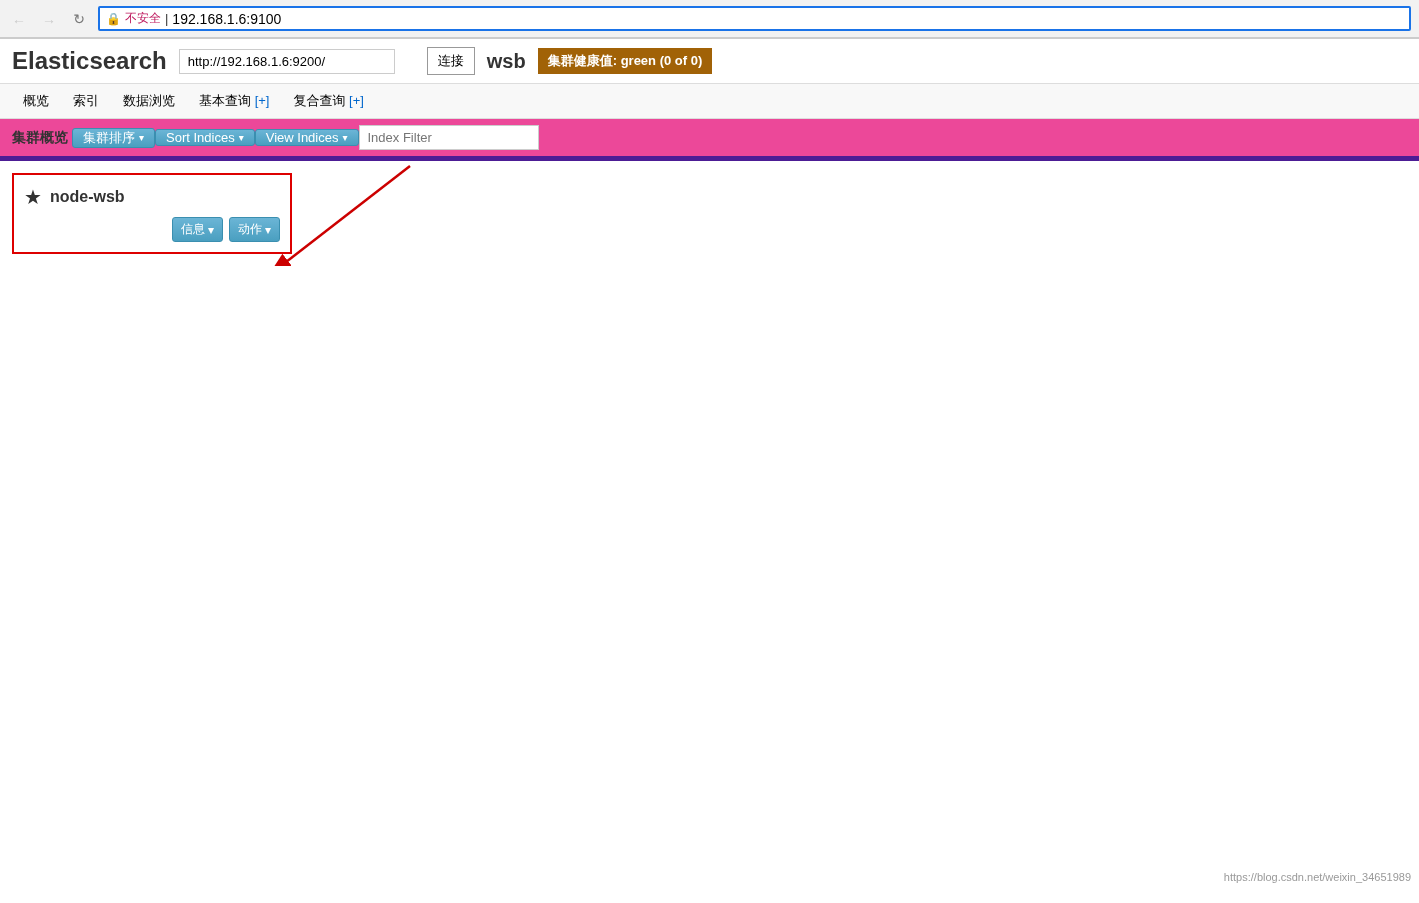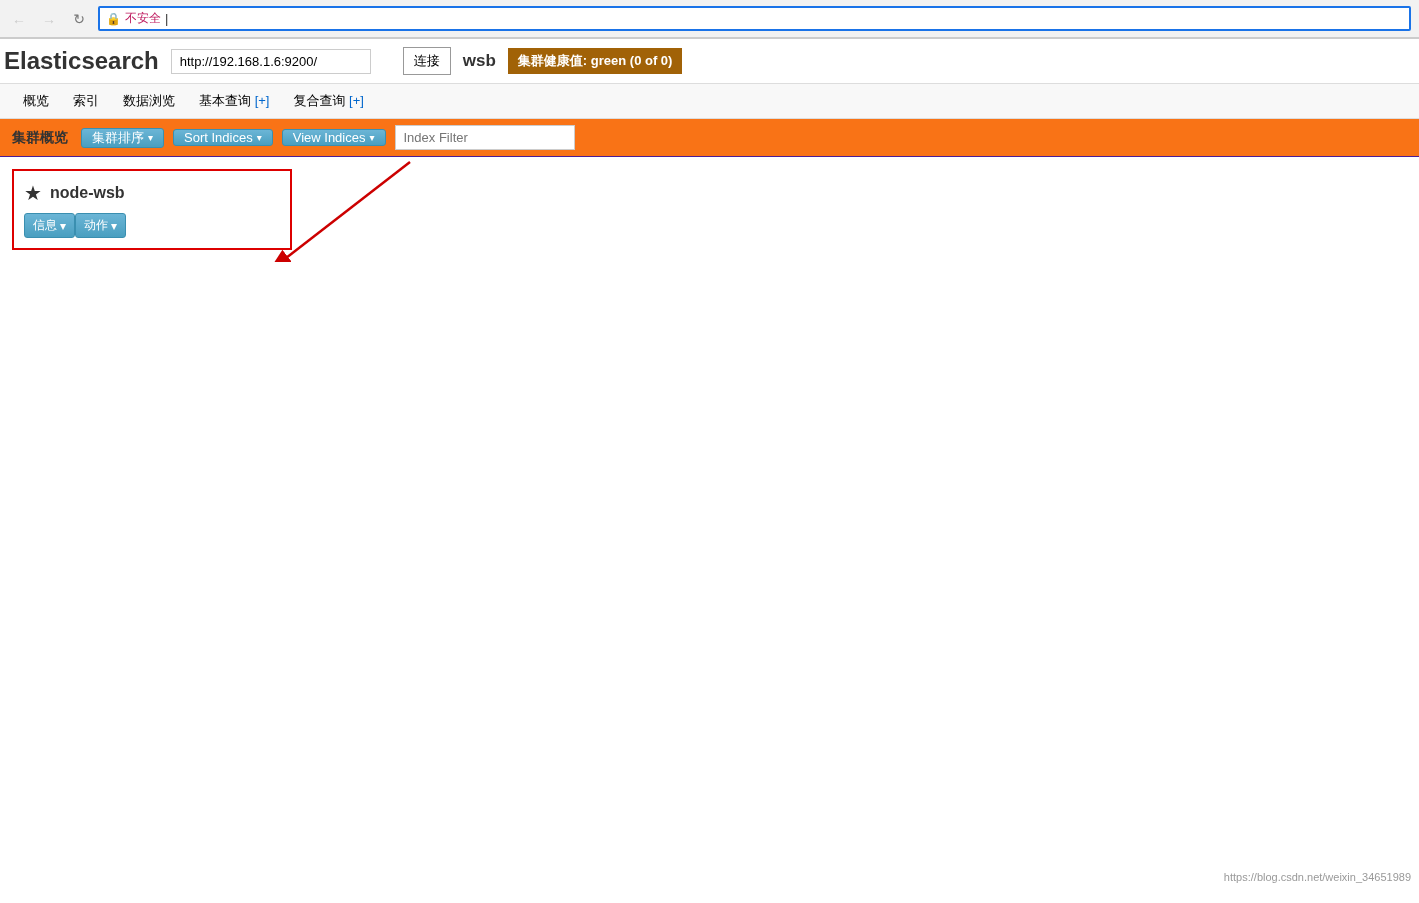--- a/index.html
+++ b/index.html
@@ -51,47 +51,47 @@
       border: none; outline: none;
       font-size: 14px;
       flex: 1;
       background: transparent;
     }
 
     
     .app-header {
       display: flex;
       align-items: center;
-      padding: 8px 4px;
+      padding: 8px 12px;
       gap: 12px;
       border-bottom: 1px solid #ddd;
       background: #fff;
     }
     .app-title {
       font-size: 24px;
       font-weight: bold;
       color: #333;
     }
     .connect-url-input {
       border: 1px solid #ccc;
       padding: 4px 8px;
       font-size: 13px;
-      width: 200px;
+      width: 216px;
     }
     .connect-btn {
       background: #fff;
       border: 1px solid #999;
       padding: 4px 10px;
       cursor: pointer;
       font-size: 13px;
       margin-left: 20px;
     }
     .cluster-name {
       font-weight: bold;
-      font-size: 17px;
+      font-size: 20px;
     }
     .health-badge {
       background: #a16207;
       color: #fff;
       padding: 4px 10px;
       font-size: 13px;
       font-weight: bold;
     }
 
     
@@ -111,23 +111,23 @@
       background: none;
       text-align: center;
     }
     .nav-tab .plus { color: #0066cc; }
 
     
     .toolbar {
       display: flex;
       align-items: center;
       padding: 6px 12px;
-      gap: 9px;
-      border-bottom: 1px solid #4c1d95;
-      background: #f97316;
+      gap: 0;
+      border-bottom: 5px solid #4c1d95;
+      background: #ec4899;
     }
     .toolbar-title {
       font-size: 14px;
       font-weight: bold;
       margin-right: 4px;
     }
     .toolbar-btn {
       background: linear-gradient(to bottom, #6bb5d6, #4a9fc0);
       color: #fff;
       border: 1px solid #3a8fb0;
@@ -164,20 +164,22 @@
     .node-card-header {
       display: flex;
       align-items: center;
       gap: 8px;
       margin-bottom: 8px;
     }
     .star-icon { font-size: 20px; color: #333; }
     .node-name { font-size: 16px; font-weight: bold; }
     .node-actions {
       display: flex;
+      gap: 6px;
+      justify-content: flex-end;
     }
     .node-btn {
       background: linear-gradient(to bottom, #6bb5d6, #4a9fc0);
       color: #fff;
       border: 1px solid #3a8fb0;
       padding: 3px 8px;
       cursor: pointer;
       font-size: 12px;
       border-radius: 3px;
       display: flex;
@@ -215,20 +217,21 @@
 
 <div class="browser-chrome">
   <div class="browser-toolbar">
     <button class="nav-btn" disabled="">←</button>
     <button class="nav-btn" disabled="">→</button>
     <button class="refresh-btn">↻</button>
     <div class="address-bar">
       <span class="lock-icon">🔒</span>
       <span class="insecure">不安全</span>
       <span>|</span>
+      <input type="text" value="192.168.1.6:9100" style="">
     </div>
   </div>
 </div>
 
 <div class="app-header">
   <span class="app-title">Elasticsearch</span>
   <input class="connect-url-input" type="text" value="http://192.168.1.6:9200/" style="">
   <button class="connect-btn">连接</button>
   <span class="cluster-name">wsb</span>
   <span class="health-badge">集群健康值: green (0 of 0)</span>

